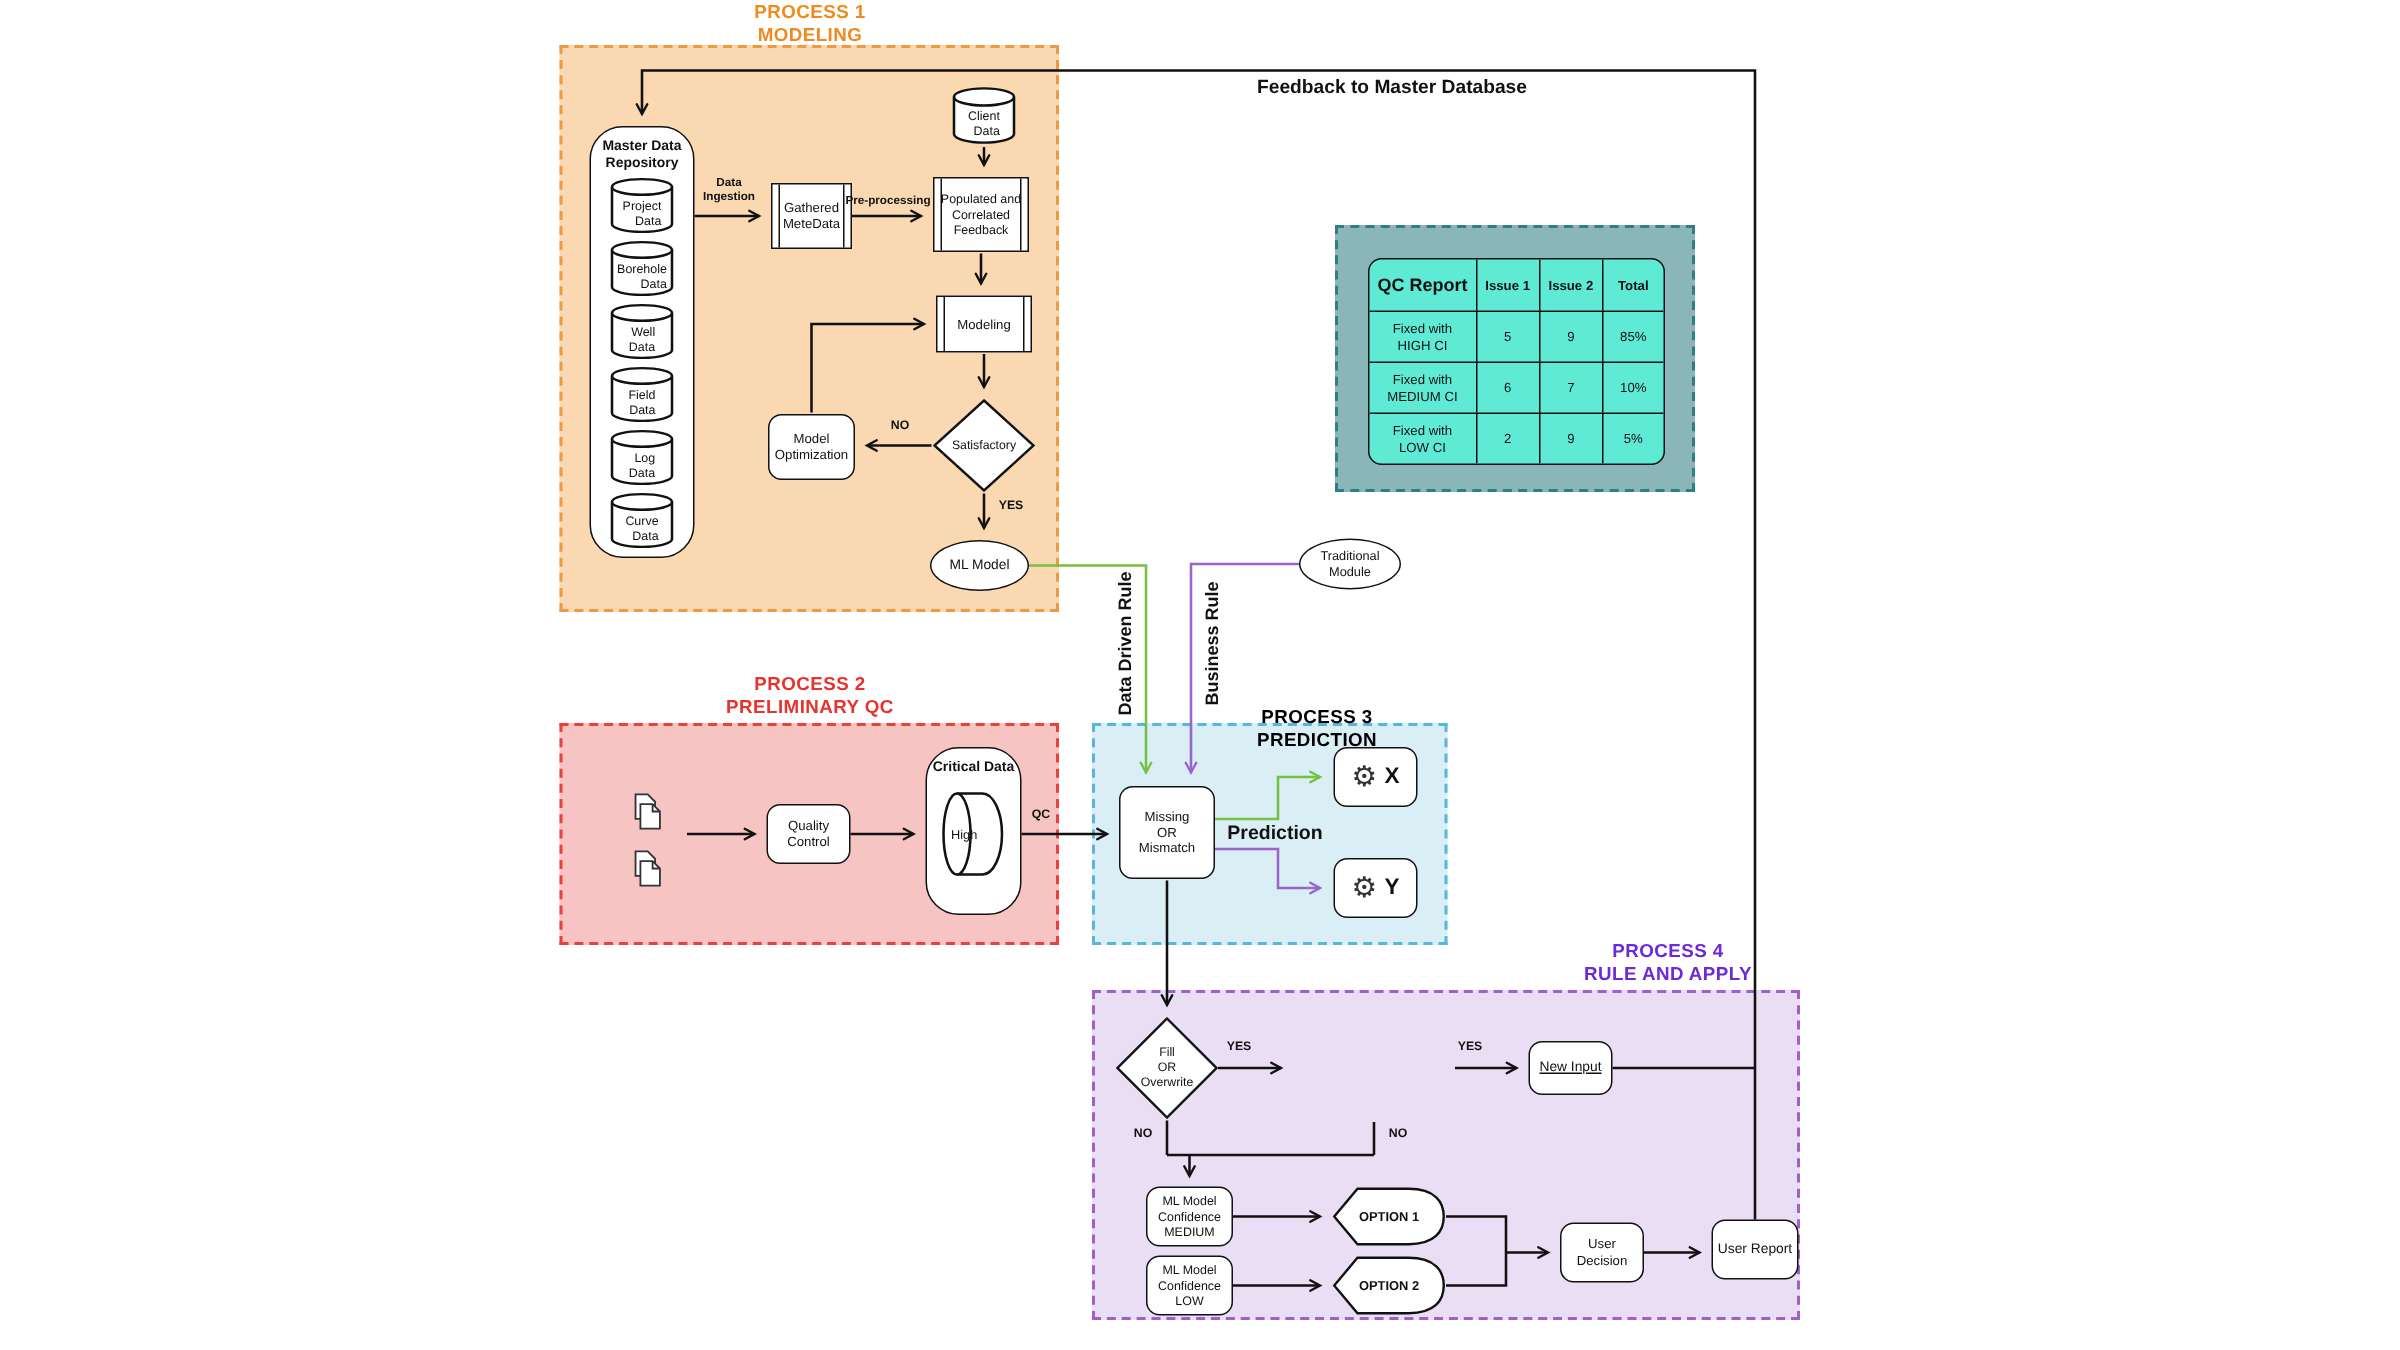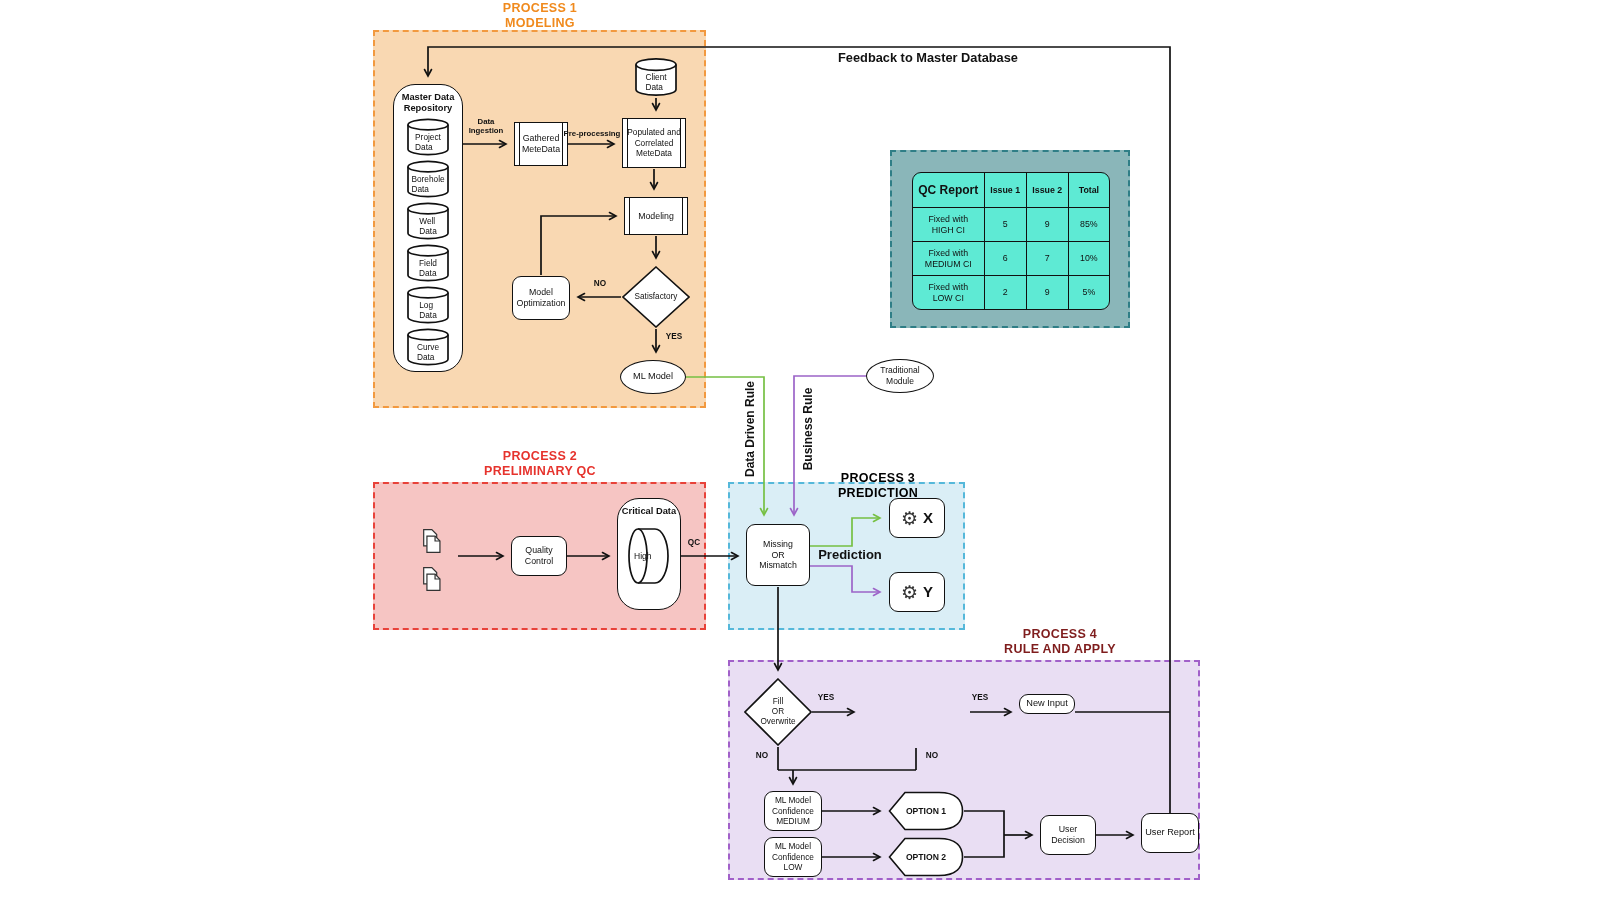--- a/index.html
+++ b/index.html
@@ -19,21 +19,21 @@
         line-height:1.25;white-space:pre-line;}
   .rounded{border-radius:9px;}
   .ellipse{border-radius:50%;font-size:9.2px;}
   .pp::before,.pp::after{content:"";position:absolute;top:0;bottom:0;width:0;border-left:1.4px solid #111;}
   .pp::before{left:4px;} .pp::after{right:4px;}
   .container-node{flex-direction:column;justify-content:flex-start;border-radius:22px;}
   .container-title{font-weight:bold;font-size:9.3px;padding-top:7px;white-space:pre-line;line-height:1.2;}
   .cylv{position:absolute;z-index:2;}
   .cylv svg{position:absolute;left:0;top:0;width:100%;height:100%;}
   .cylv .cyl-label{position:absolute;left:0;right:0;top:11px;bottom:0;display:flex;align-items:center;
-        justify-content:center;font-size:8.3px;line-height:1.2;text-align:left;white-space:pre-line;}
+        justify-content:center;font-size:8.3px;line-height:1.2;text-align:right;white-space:pre-line;}
   .lbl{position:absolute;z-index:3;font-size:8.2px;font-weight:bold;text-align:center;white-space:pre-line;line-height:1.2;}
   .vlabel{position:absolute;z-index:3;font-size:12px;font-weight:bold;text-align:center;
         transform:rotate(-90deg);white-space:nowrap;}
   .big-label{position:absolute;z-index:3;font-weight:bold;font-size:13px;text-align:center;}
   .gear{font-size:19px;color:#333;line-height:1;margin-right:5px;}
   .gearletter{font-weight:bold;font-size:15px;}
   .qc-table{position:absolute;z-index:2;background:#5eead4;border:1.7px solid #111;border-radius:9px;
         overflow:hidden;display:grid;grid-template-columns:36% 21.5% 21.5% 21%;grid-auto-rows:1fr;}
   .qc-cell{border-left:1px solid #111;border-top:1px solid #111;display:flex;align-items:center;
         justify-content:center;text-align:center;font-size:8.8px;line-height:1.25;white-space:pre-line;}
@@ -53,21 +53,21 @@
   <div class="pbox" style="left:728px;top:482px;width:237px;height:148px;background:#daeef6;border-color:#55b8da;"></div>
   <div class="pbox" style="left:728px;top:660px;width:472px;height:220px;background:#e9def3;border-color:#a160c9;"></div>
   <div class="pbox" style="left:890px;top:150px;width:240px;height:178px;background:#8ab6b9;border-color:#2f7e86;"></div>
 
   <div class="ptitle" style="left:440px;top:1px;width:200px;color:#f08a1d;">PROCESS 1
 MODELING</div>
   <div class="ptitle" style="left:440px;top:449px;width:200px;color:#e6332d;">PROCESS 2
 PRELIMINARY QC</div>
   <div class="ptitle" style="left:778px;top:449px;width:200px;color:#000000;margin-top:22px;">PROCESS 3
 PREDICTION</div>
-  <div class="ptitle" style="left:960px;top:627px;width:200px;color:#7f1d1d;">PROCESS 4
+  <div class="ptitle" style="left:1012px;top:627px;width:200px;color:#6d28d9;">PROCESS 4
 RULE AND APPLY</div>
 
   <svg class="wires" width="1600" height="900" viewBox="0 0 1600 900">
     <defs>
       <marker id="mB" markerWidth="10" markerHeight="10" refX="8" refY="5" orient="auto" markerUnits="userSpaceOnUse">
         <path d="M1.5 1.5 L8 5 L1.5 8.5" fill="none" stroke="#111" stroke-width="1.6" stroke-linecap="round"></path>
       </marker>
       <marker id="mG" markerWidth="10" markerHeight="10" refX="8" refY="5" orient="auto" markerUnits="userSpaceOnUse">
         <path d="M1.5 1.5 L8 5 L1.5 8.5" fill="none" stroke="#76c043" stroke-width="1.6" stroke-linecap="round"></path>
       </marker>
@@ -171,21 +171,21 @@
       <ellipse cx="22" cy="8" rx="20" ry="6" fill="#fff" stroke="#111" stroke-width="1.7"></ellipse>
     </svg>
     <div class="cyl-label">Client
 Data</div>
   </div>
 
   <div class="node pp" style="left:514px;top:122px;width:54px;height:44px;">Gathered
 MeteData</div>
   <div class="node pp" style="left:622px;top:118px;width:64px;height:50px;font-size:8.3px;">Populated and
 Correlated
-MeteData</div>
+Feedback</div>
   <div class="node pp" style="left:624px;top:197px;width:64px;height:38px;">Modeling</div>
   <div class="node rounded" style="left:512px;top:276px;width:58px;height:44px;">Model
 Optimization</div>
 
   <div class="shape" style="left:622px;top:266px;width:68px;height:62px;">
     <svg viewBox="0 0 68 62" preserveAspectRatio="none">
       <polygon points="34,1 67,31 34,61 1,31" fill="#fff" stroke="#111" stroke-width="1.6"></polygon>
     </svg>
     <div class="slabel" style="font-size:8.2px;">Satisfactory</div>
   </div>
@@ -233,21 +233,21 @@
   </div>
 
   <div class="shape" style="left:744px;top:678px;width:68px;height:68px;">
     <svg viewBox="0 0 68 68" preserveAspectRatio="none">
       <polygon points="34,1 67,34 34,67 1,34" fill="#fff" stroke="#111" stroke-width="1.6"></polygon>
     </svg>
     <div class="slabel" style="font-size:8.2px;">Fill
 OR
 Overwrite</div>
   </div>
-  <div class="node rounded" style="left:1019px;top:694px;width:56px;height:20px;font-size:9.2px;">New Input</div>
+  <div class="node rounded" style="left:1019px;top:694px;width:56px;height:36px;font-size:9.2px;text-decoration:underline;">New Input</div>
   <div class="node rounded" style="left:764px;top:791px;width:58px;height:40px;font-size:8.3px;">ML Model
 Confidence
 MEDIUM</div>
   <div class="node rounded" style="left:764px;top:837px;width:58px;height:40px;font-size:8.3px;">ML Model
 Confidence
 LOW</div>
 
   <div class="shape" style="left:888px;top:791px;width:76px;height:40px;">
     <svg viewBox="0 0 76 40" preserveAspectRatio="none">
       <path d="M17 1.5 H51 C69 1.5 74.5 10.5 74.5 20 C74.5 29.5 69 38.5 51 38.5 H17 L1.5 20 Z" fill="#fff" stroke="#111" stroke-width="1.6"></path>

